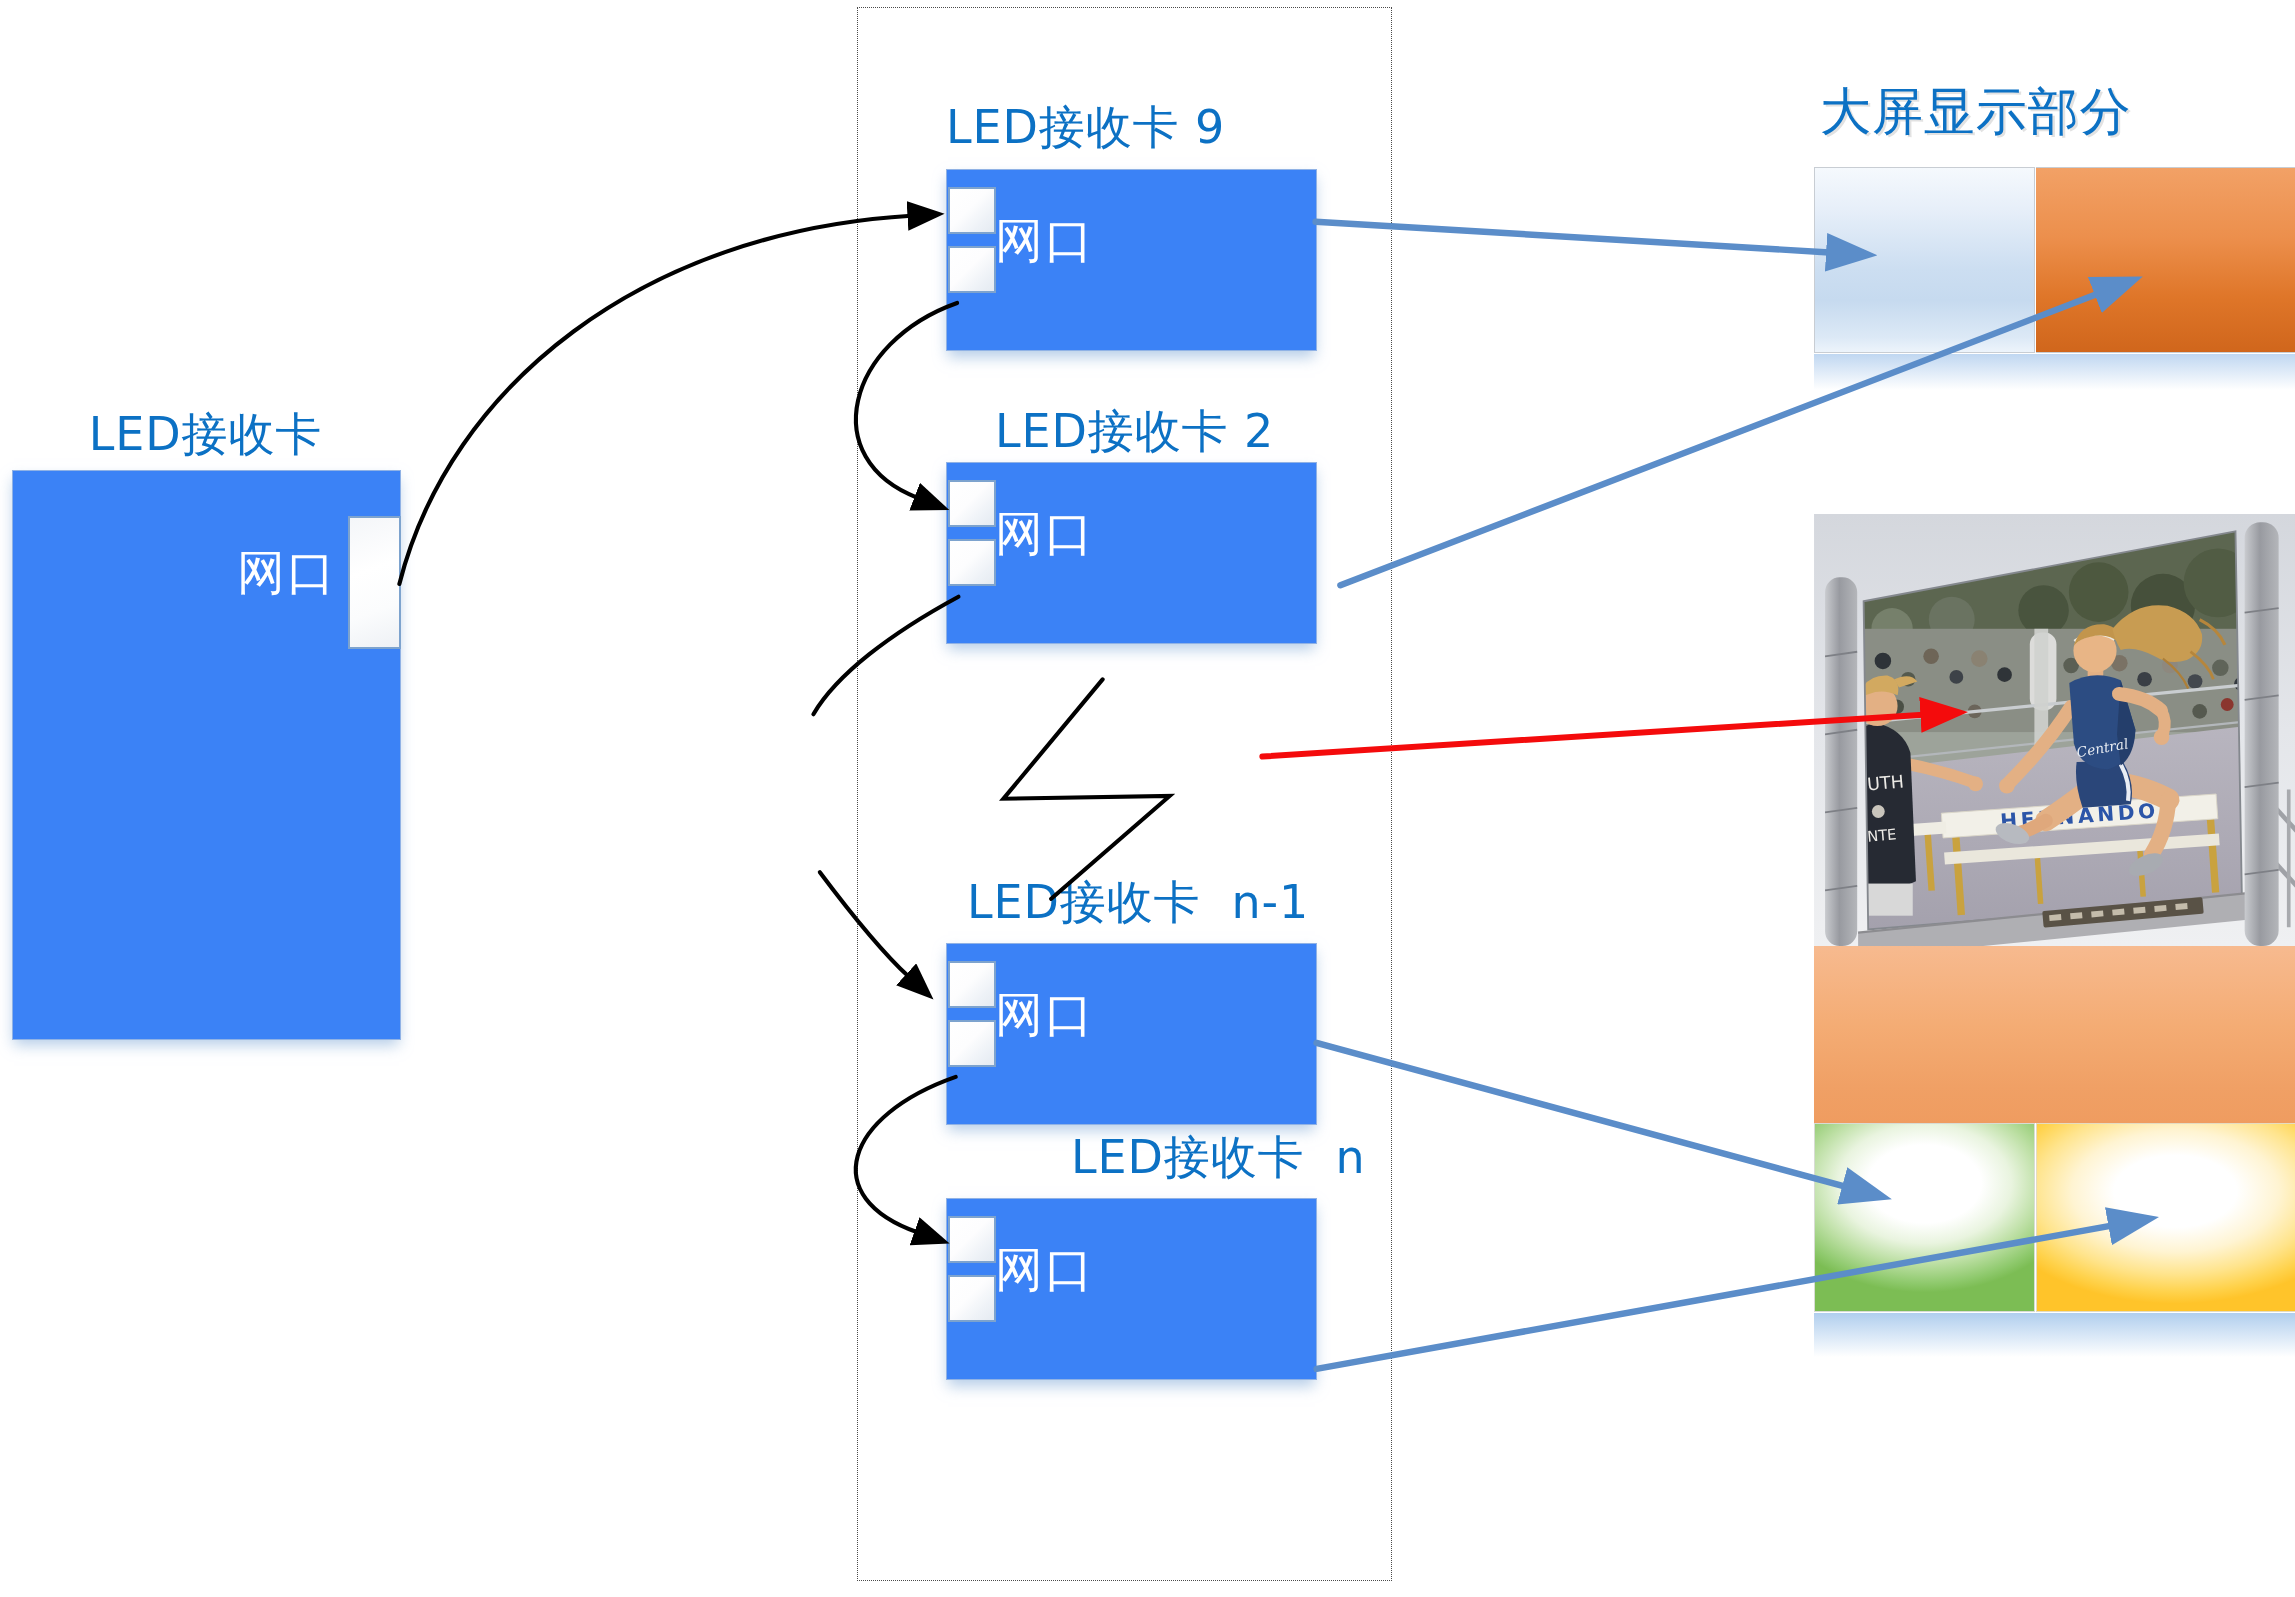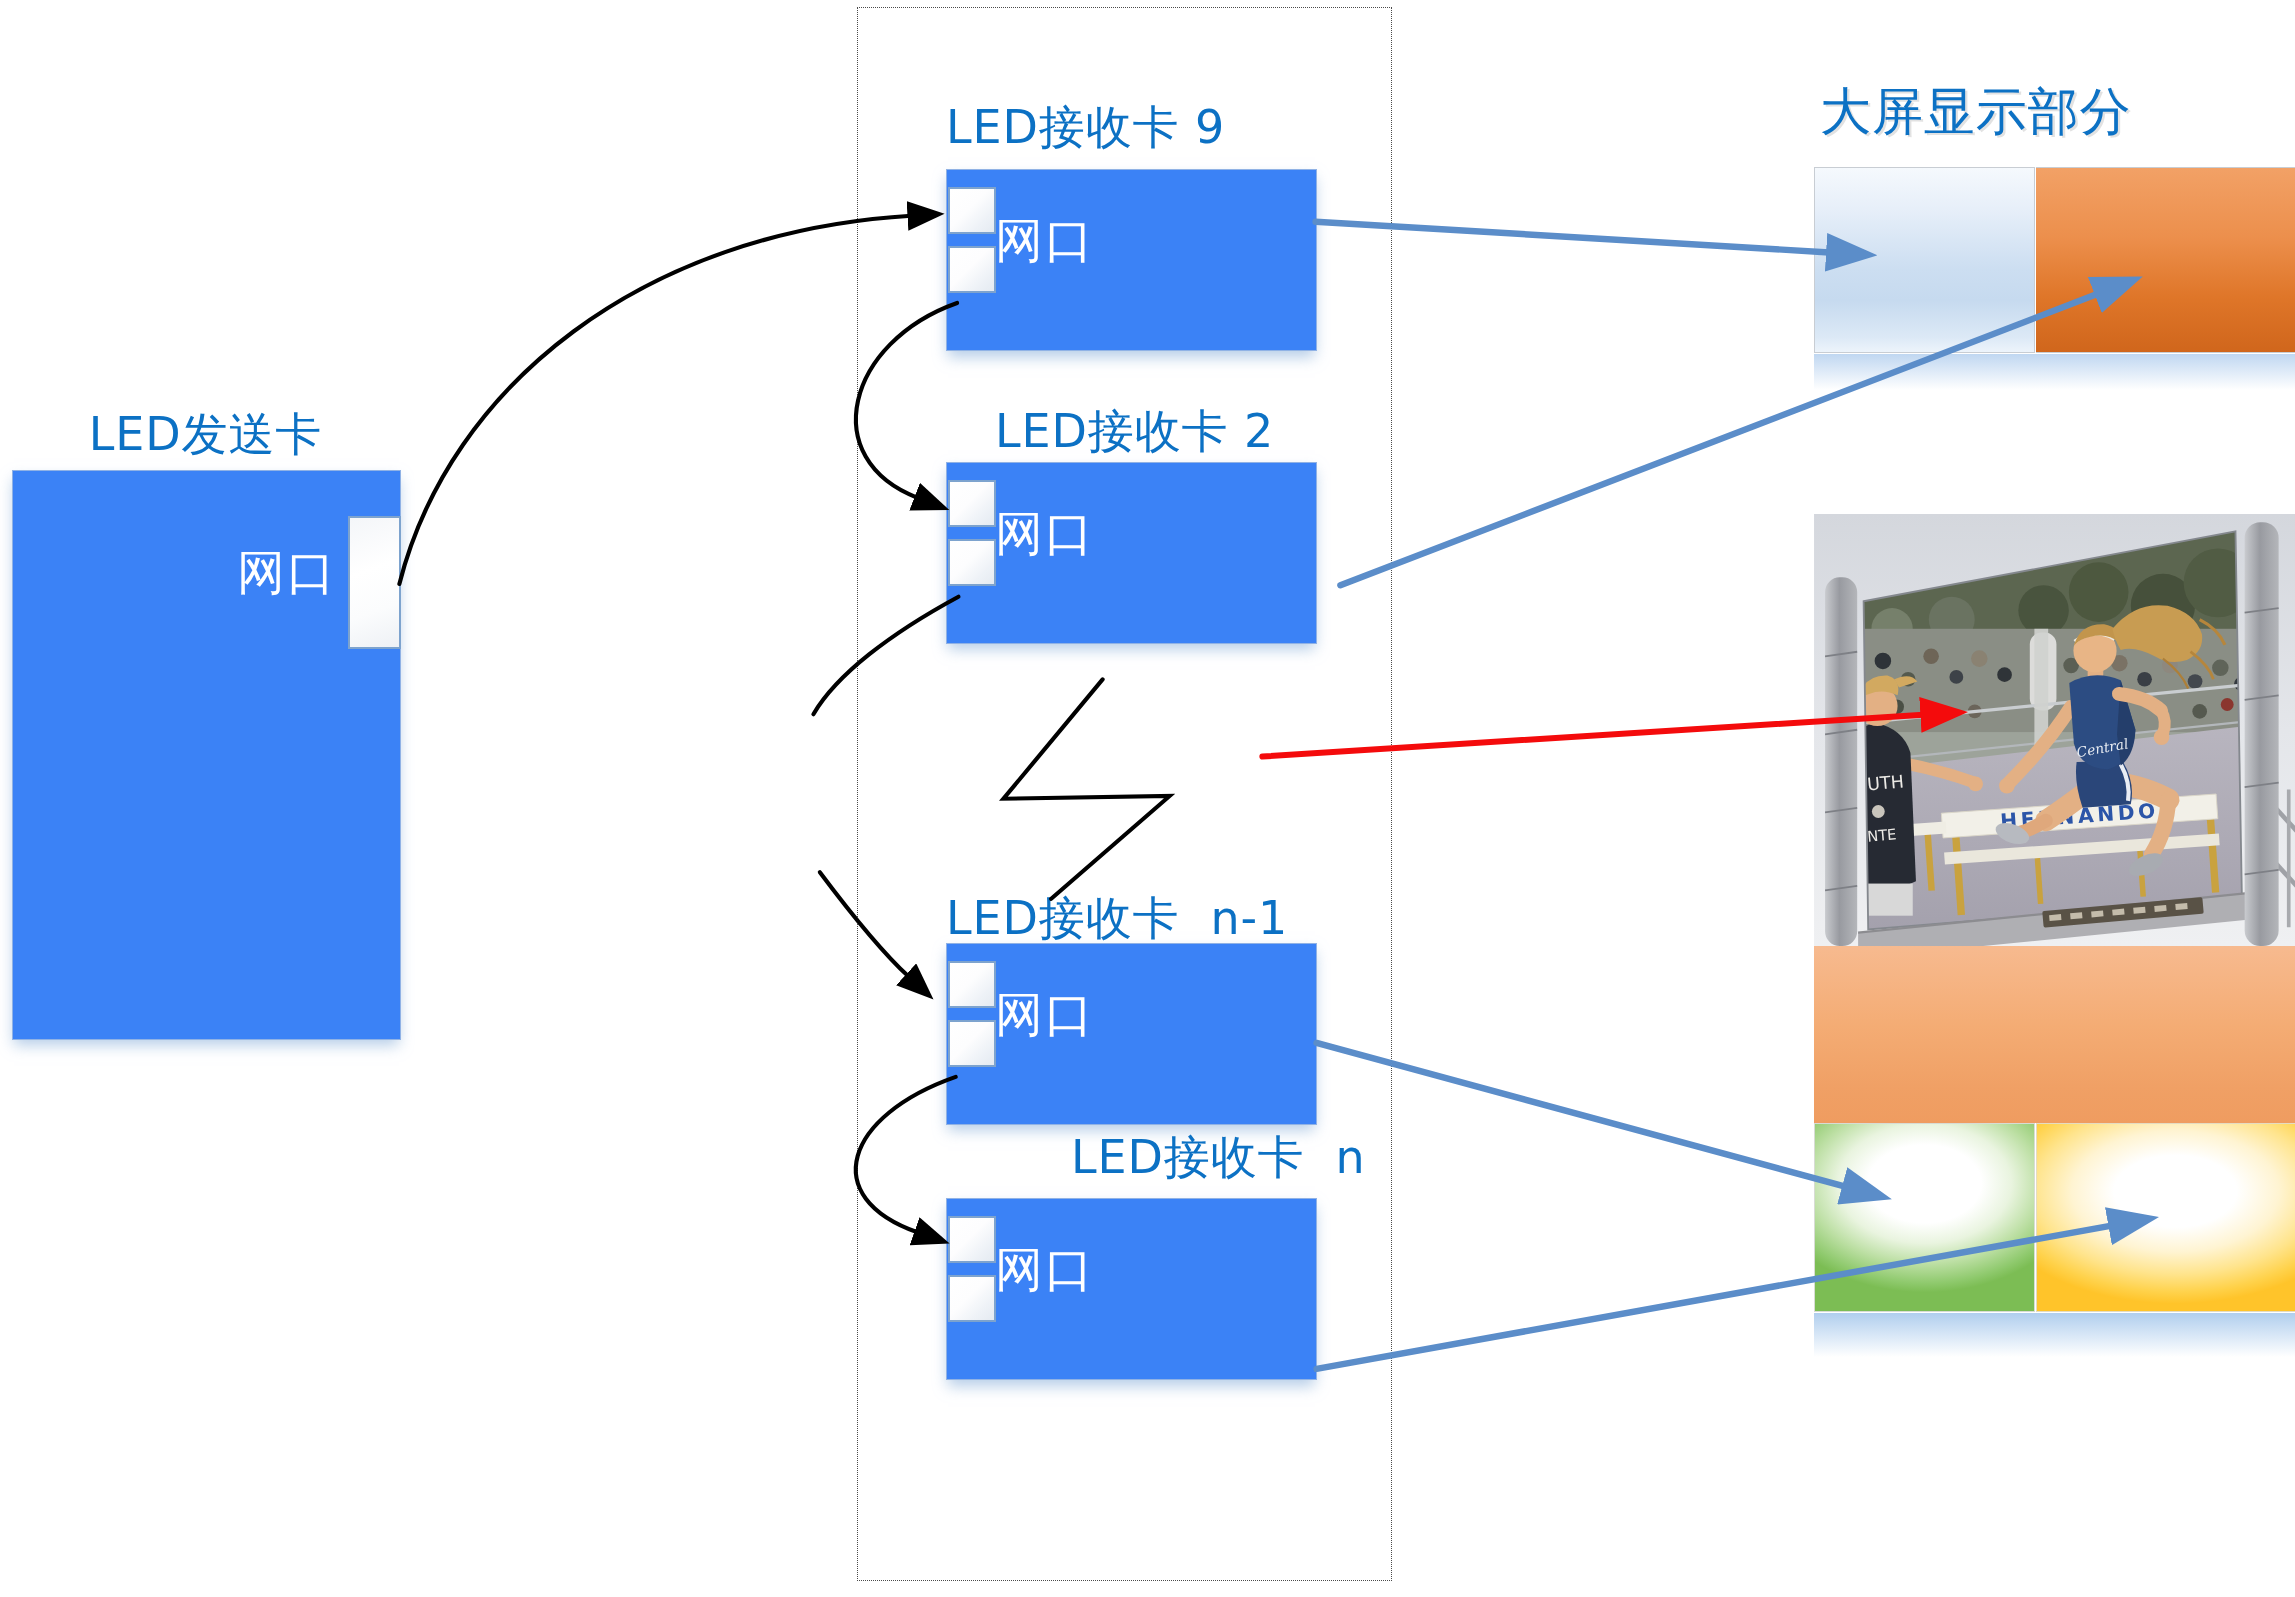--- a/index.html
+++ b/index.html
@@ -62,41 +62,41 @@
   #arrow-layer{position:absolute;left:0;top:0;width:2303px;height:1597px;
        pointer-events:none;z-index:6;}
 </style>
 </head>
 <body>
 
 <div id="canvas">
 
   <div id="chain-frame"></div>
 
-  <div class="ttl center" style="left:12px;top:409px;width:387px;">LED发送卡</div>
+  <div class="ttl center" style="left:12px;top:409px;width:387px;">LED接收卡</div>
   <div class="devbox" id="sender-box">
     <span class="plabel">网口</span>
     <div id="sender-port"></div>
   </div>
 
   <div class="ttl" style="left:946px;top:102px;">LED接收卡 9</div>
   <div class="devbox card" style="top:169px;">
     <div class="port p1"></div>
     <div class="port p2"></div>
     <span class="plabel">网口</span>
   </div>
 
   <div class="ttl" style="left:995px;top:406px;">LED接收卡 2</div>
   <div class="devbox card" style="top:462px;">
     <div class="port p1"></div>
     <div class="port p2"></div>
     <span class="plabel">网口</span>
   </div>
 
-  <div class="ttl" style="left:946px;top:877px;margin-top:16px;">LED接收卡  n-1</div>
+  <div class="ttl" style="left:967px;top:877px;">LED接收卡  n-1</div>
   <div class="devbox card" style="top:943px;">
     <div class="port p1"></div>
     <div class="port p2"></div>
     <span class="plabel">网口</span>
   </div>
 
   <div class="ttl" style="left:1071px;top:1132px;">LED接收卡  n</div>
   <div class="devbox card" style="top:1198px;">
     <div class="port p1"></div>
     <div class="port p2"></div>

